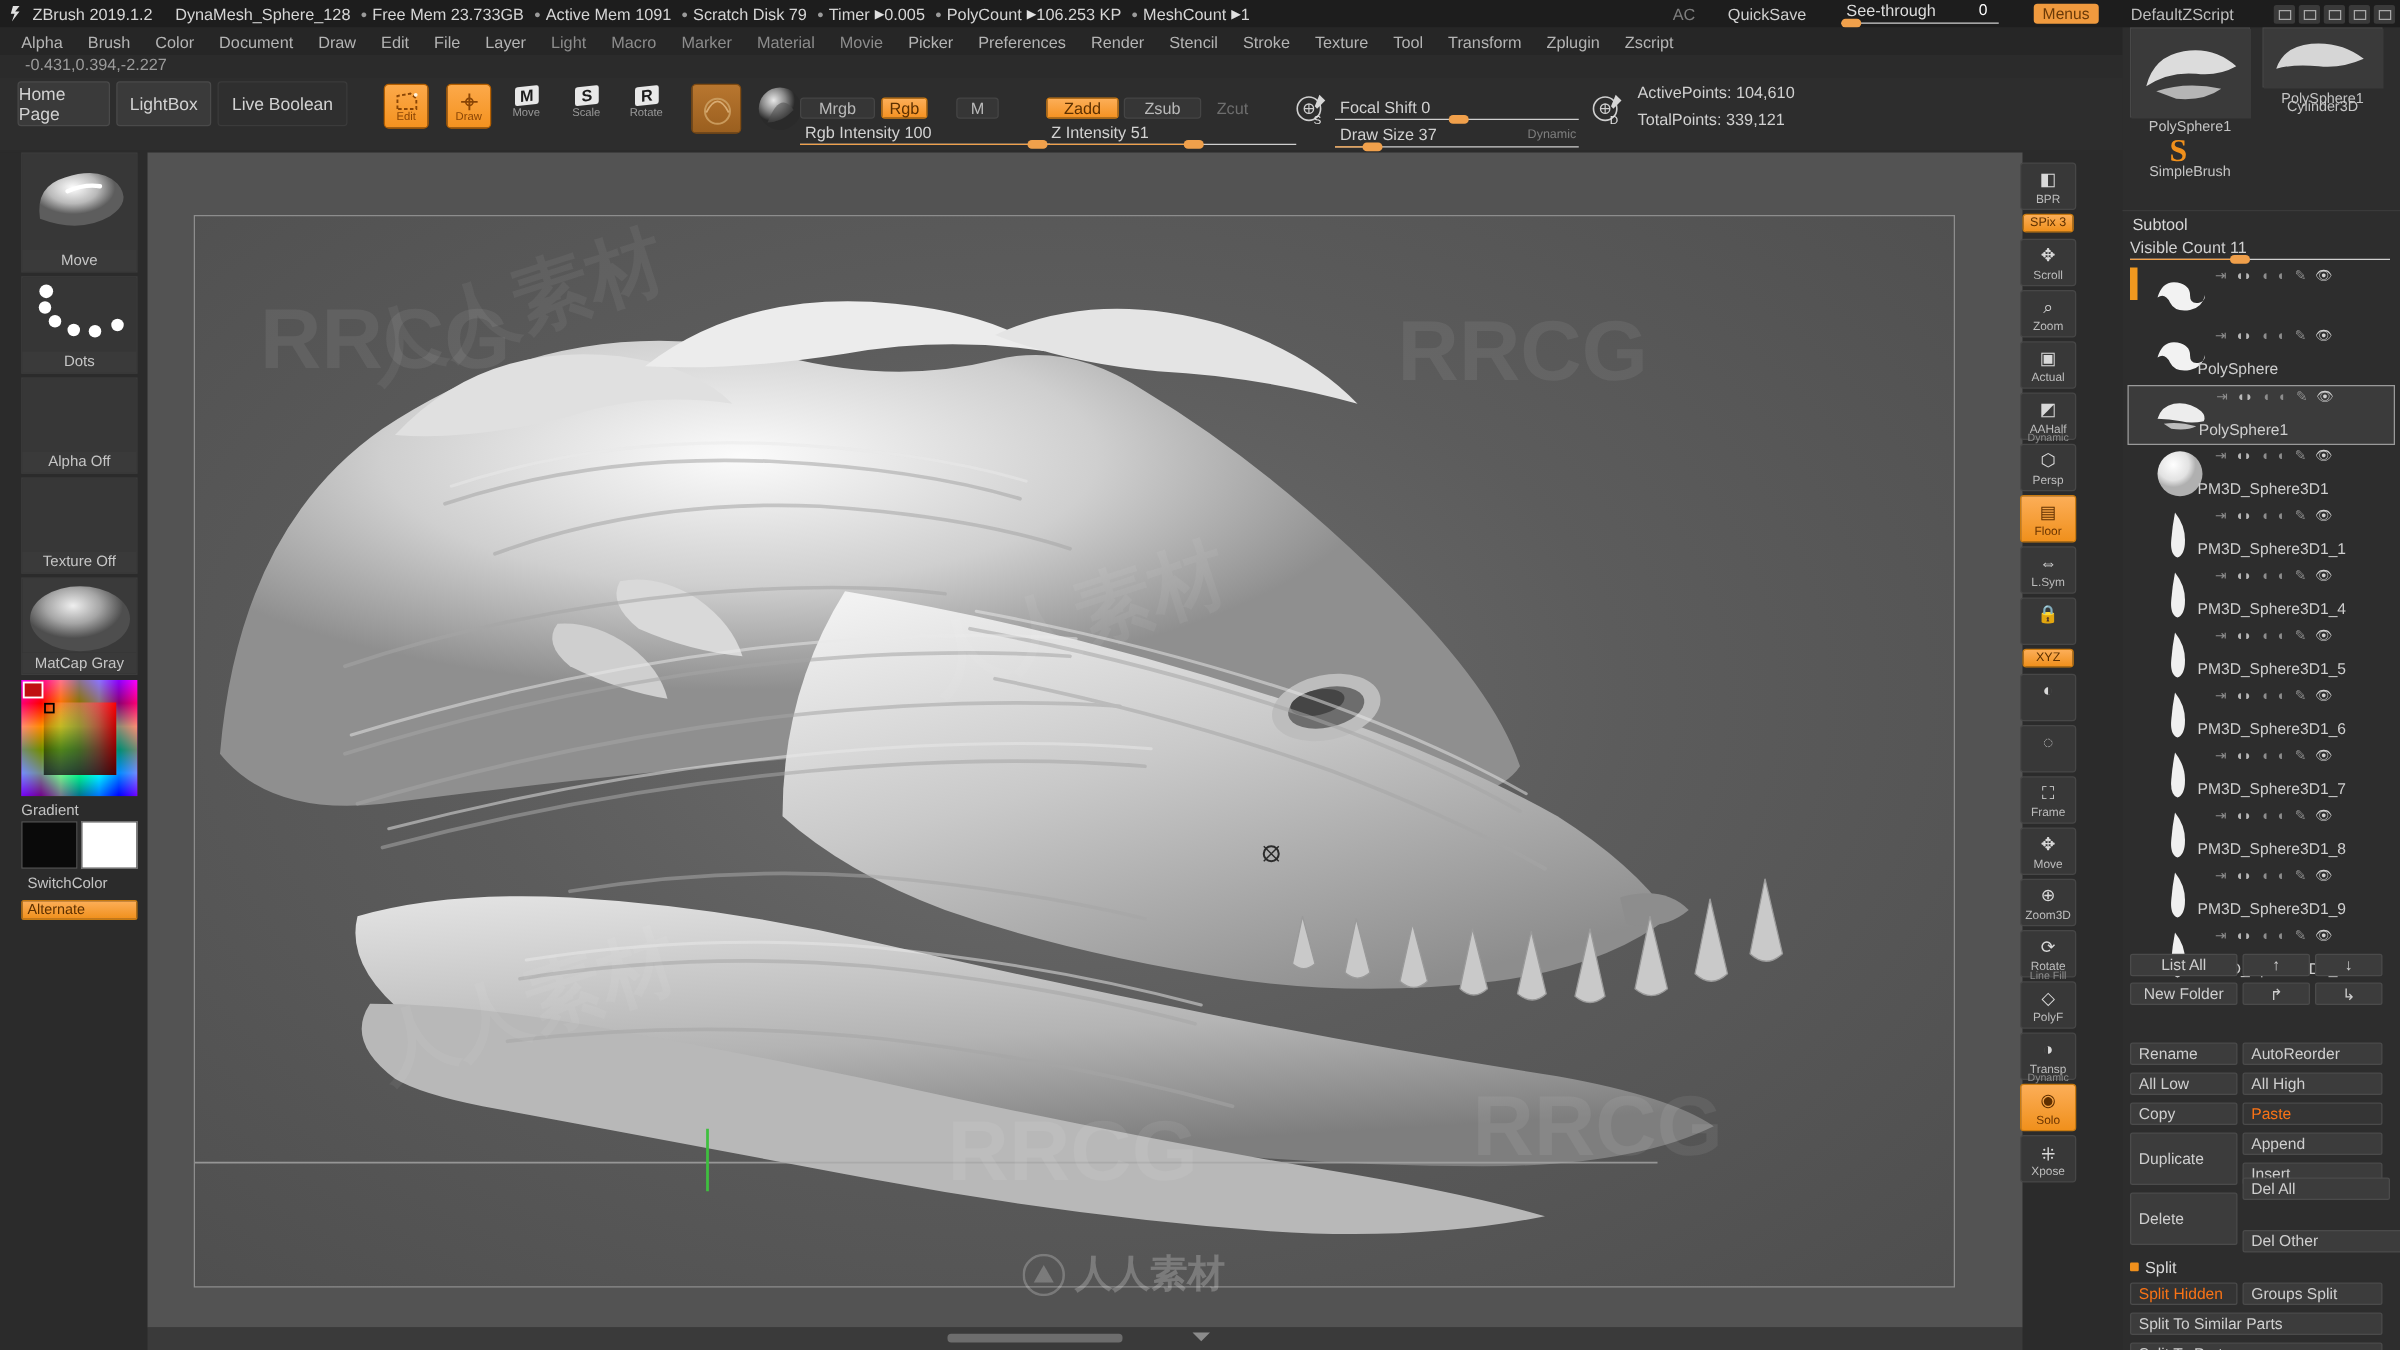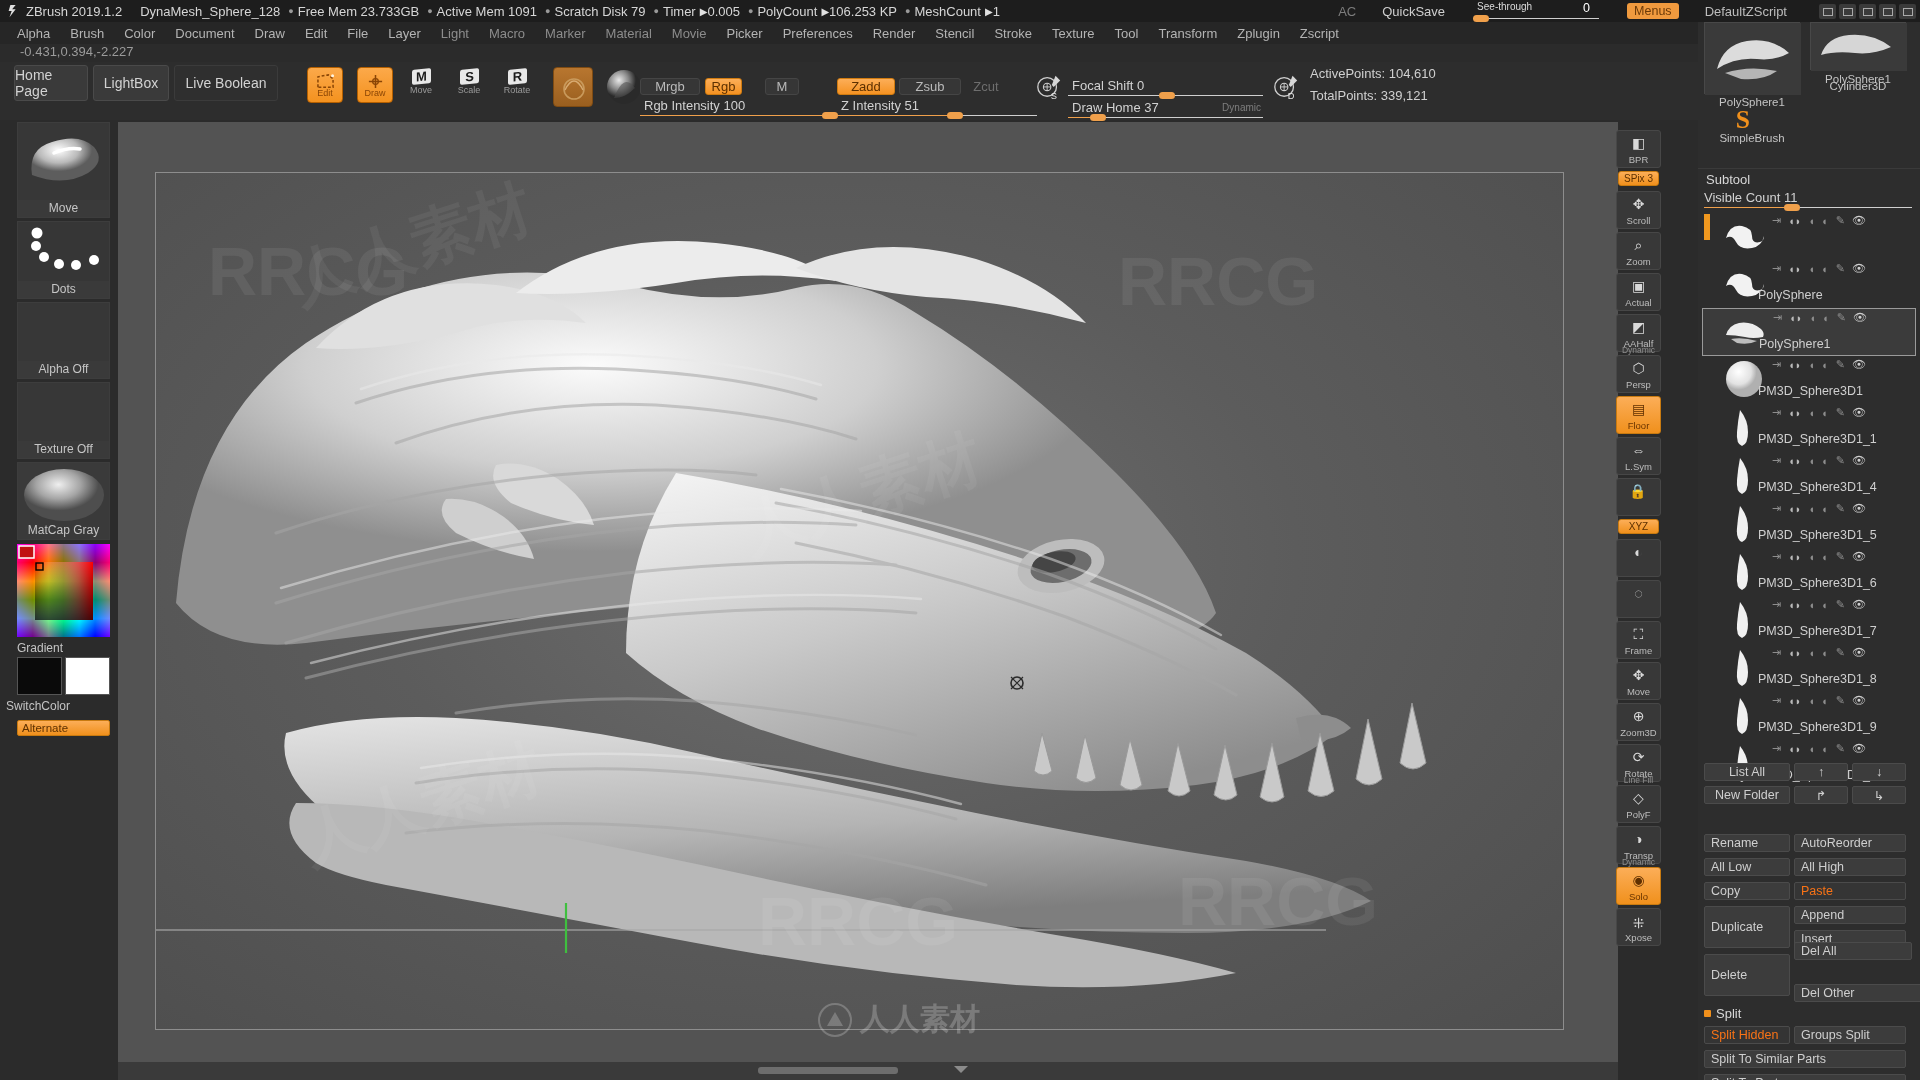--- a/index.html
+++ b/index.html
@@ -17,21 +17,21 @@
     font-size:13px; color:#d6d6d6; white-space:nowrap;
   }
   #titlebar .zlogo{ width:14px;height:14px;margin-right:6px;color:#d8d8d8;display:inline-block;}
   #titlebar .seg{ margin-right:4px; }
   #titlebar .dot{ color:#9a9a9a; margin:0 4px; font-size:9px; }
   #titlebar .arrow{ color:#e0e0e0; font-size:10px; }
   #tb-right{ position:absolute; right:4px; top:0; height:22px; display:flex; align-items:center; gap:26px;}
   .ac{ color:#7d7d7d; }
   .qs{ color:#cfcfcf; }
   .seethrough{ position:relative; width:130px; height:22px; }
-  .seethrough .lbl{ position:absolute; left:6px; top:1px; font-size:10px; color:#dcdcdc;}
+  .seethrough .lbl{ position:absolute; left:6px; top:1px; font-size:13px; color:#dcdcdc;}
   .seethrough .val{ position:absolute; left:112px; top:1px; font-size:12.5px; color:#ffffff;}
   .seethrough .track{ position:absolute; left:2px; bottom:3px; width:126px; height:1px; background:#cfcfcf;}
   .seethrough .knob{ position:absolute; left:2px; bottom:0px; width:16px;height:7px;border-radius:4px;background:#f0a04b;}
   .menus-btn{ background:#f09a3e; color:#6b3a08; border-radius:3px; padding:1px 7px; font-size:12.5px;}
   .defz{ color:#bdbdbd; }
   .winbtns{ display:flex; gap:3px; margin-left:6px;}
   .winbtns i{ width:17px;height:15px; background:#3a3a3a; border-radius:2px; display:inline-block; position:relative;}
   .winbtns i::after{content:"";position:absolute;left:4px;top:4px;width:8px;height:6px;border:1px solid #a9a9a9;}
   
   #menubar{
@@ -291,21 +291,21 @@
   </div>
 
   <div class="slider" style="left:1068px; top:16px; width:195px;">
     <span class="lbl"><span>Focal Shift</span>
       <span>0</span></span>
     <span class="track"></span>
     <span class="knob" style="left:91px;"></span>
   </div>
 
   <div class="slider" style="left:1068px; top:38px; width:195px;">
-    <span class="lbl"><span>Draw Home</span>
+    <span class="lbl"><span>Draw Size</span>
       <span>37</span></span>
     <span class="track"></span>
     <span class="fill" style="width:28px;"></span>
     <span class="knob" style="left:22px;"></span>
     <span class="sub">Dynamic</span>
   </div>
 
   <div class="circicon" style="left:1272px; top:10px;">
     <svg viewBox="0 0 30 30">
       <circle cx="13" cy="16" r="10" fill="none" stroke="#cfcfcf" stroke-width="1.4"></circle>
@@ -418,21 +418,21 @@
       <rect x="2" y="2" width="15" height="12" fill="#c01010" stroke="#ffffff" stroke-width="1.5"></rect>
       <rect x="19" y="19" width="7" height="7" fill="none" stroke="#000" stroke-width="1.4"></rect>
     </svg>
   </div>
   <div style="position:absolute;left:17px;top:518px;width:93px;">
     <span style="font-size:12px;color:#c4c4c4">Gradient</span>
   </div>
 
   <div class="swatch" style="left:17px; top:535px; background:#0a0a0a;"></div>
   <div class="swatch" style="left:65px; top:535px; background:#ffffff;"></div>
-  <div style="position:absolute;left:6px;top:576px;width:93px;">
+  <div style="position:absolute;left:22px;top:576px;width:93px;">
     <span style="font-size:12px;color:#c4c4c4">SwitchColor</span>
   </div>
   <div style="position:absolute;left:17px;top:598px;width:93px;height:16px;background:linear-gradient(#fcae58,#f0901c);border:1px solid #c87a10;border-radius:2px;">
     <span style="font-size:11.5px;color:#5d3000;padding-left:4px;display:block;line-height:14px;">Alternate</span>
   </div>
 </div>
 
 <div id="canvaswrap">
   <div id="doc">
     <svg width="1409" height="858" viewBox="0 0 1409 858" style="display:block">

